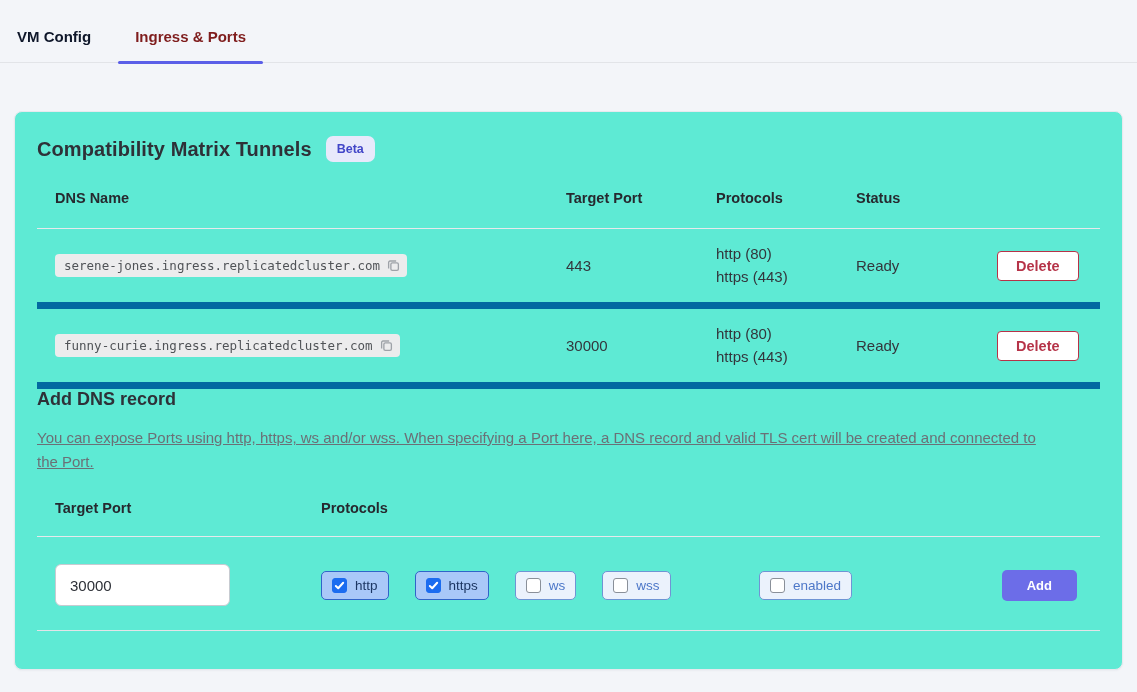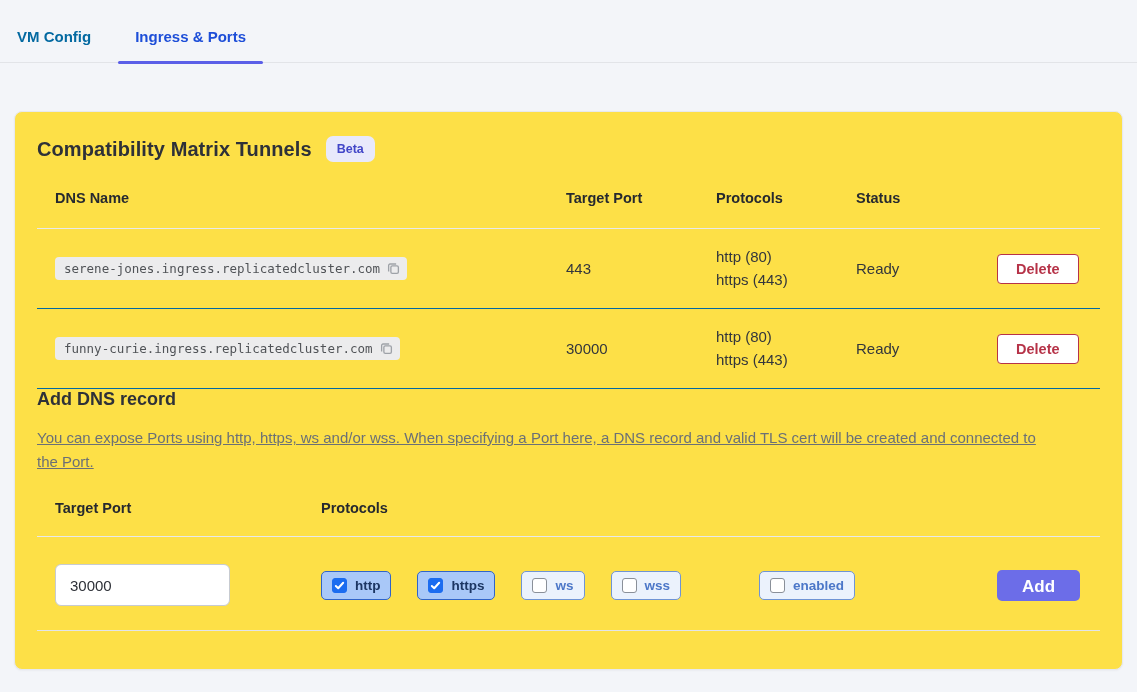--- a/index.html
+++ b/index.html
@@ -15,39 +15,39 @@
     display: flex;
     align-items: flex-end;
     padding: 0;
     border-bottom: 1px solid #e2e4e8;
     margin-top: 20px;
   }
   .tab {
     padding: 8px 17px 17px 17px;
     font-size: 15px;
     font-weight: 600;
-    color: #0369a1;
+    color: #0f172a;
     cursor: pointer;
     position: relative;
     white-space: nowrap;
   }
   .tab + .tab { margin-left: 10px; }
-  .tab.active { color: #1d4ed8; font-weight: 700; }
+  .tab.active { color: #7f1d1d; font-weight: 700; }
   .tab.active::after {
     content: "";
     position: absolute;
     left: 0; right: 0; bottom: -2px;
     height: 3px;
     background: #5b5fe8;
     border-radius: 2px;
   }
   
   .card {
     margin: 48px 14px 0 14px;
-    background: #fde047;
+    background: #5eead4;
     border: 1px solid #e7e9ee;
     border-radius: 8px;
     box-shadow: 0 1px 2px rgba(30,35,50,0.04);
     padding: 24px 22px 20px 22px;
     height: 559px;
   }
   .card-header { display: flex; align-items: center; gap: 14px; }
   .card-title { font-size: 20px; font-weight: 600; color: #2e3138; letter-spacing: .1px; }
   .badge {
     background: #e8e9fb;
@@ -60,21 +60,21 @@
   
   .tbl { margin-top: 20px; }
   .trow {
     display: grid;
     grid-template-columns: 511px 150px 140px 141px 1fr;
     align-items: center;
     padding-left: 18px;
   }
   .thead { padding-top: 8px; padding-bottom: 22px; border-bottom: 1px solid #e7e9ec; }
   .th { font-size: 14.5px; font-weight: 700; color: #26292f; }
-  .tbody-row { height: 80px; border-bottom: 1px solid #0369a1; }
+  .tbody-row { height: 80px; border-bottom: 7px solid #0369a1; }
   .cell { font-size: 15px; color: #33363c; }
   .dns-pill {
     display: inline-flex;
     align-items: center;
     gap: 6px;
     background: #ececed;
     border-radius: 4px;
     padding: 4px 6px 4px 9px;
     font-family: "DejaVu Sans Mono", "Liberation Mono", monospace;
     font-size: 12.5px;
@@ -145,21 +145,21 @@
     display: inline-flex;
     align-items: center;
     gap: 8px;
     height: 29px;
     padding: 0 10px;
     border-radius: 5px;
     background: #ebf2fc;
     border: 1px solid #6f94d4;
     cursor: pointer;
     font-size: 13.5px;
-    font-weight: 700;
+    font-weight: 400;
     color: #4c77c8;
     white-space: nowrap;
   }
   .pill .box {
     width: 15px; height: 15px;
     background: #ffffff;
     border: 1.5px solid #8a9099;
     border-radius: 3px;
     display: inline-flex;
     align-items: center;
@@ -176,21 +176,21 @@
     border-color: #1b6cf0;
   }
   .pill.checked .box svg { display: block; }
   .cell-add { display: flex; justify-content: flex-end; padding-right: 23px; }
   .add-btn {
     background: #6c6de8;
     color: #ffffff;
     border: none;
     border-radius: 5px;
     font-family: "Liberation Sans", sans-serif;
-    font-size: 17px;
+    font-size: 13px;
     font-weight: 700;
     padding: 7px 25px;
     height: 31px;
     cursor: pointer;
   }
   .bottom-divider { border-top: 1px solid #e2e4e8; margin-top: 24px; }
 </style>
 </head>
 <body>
 

